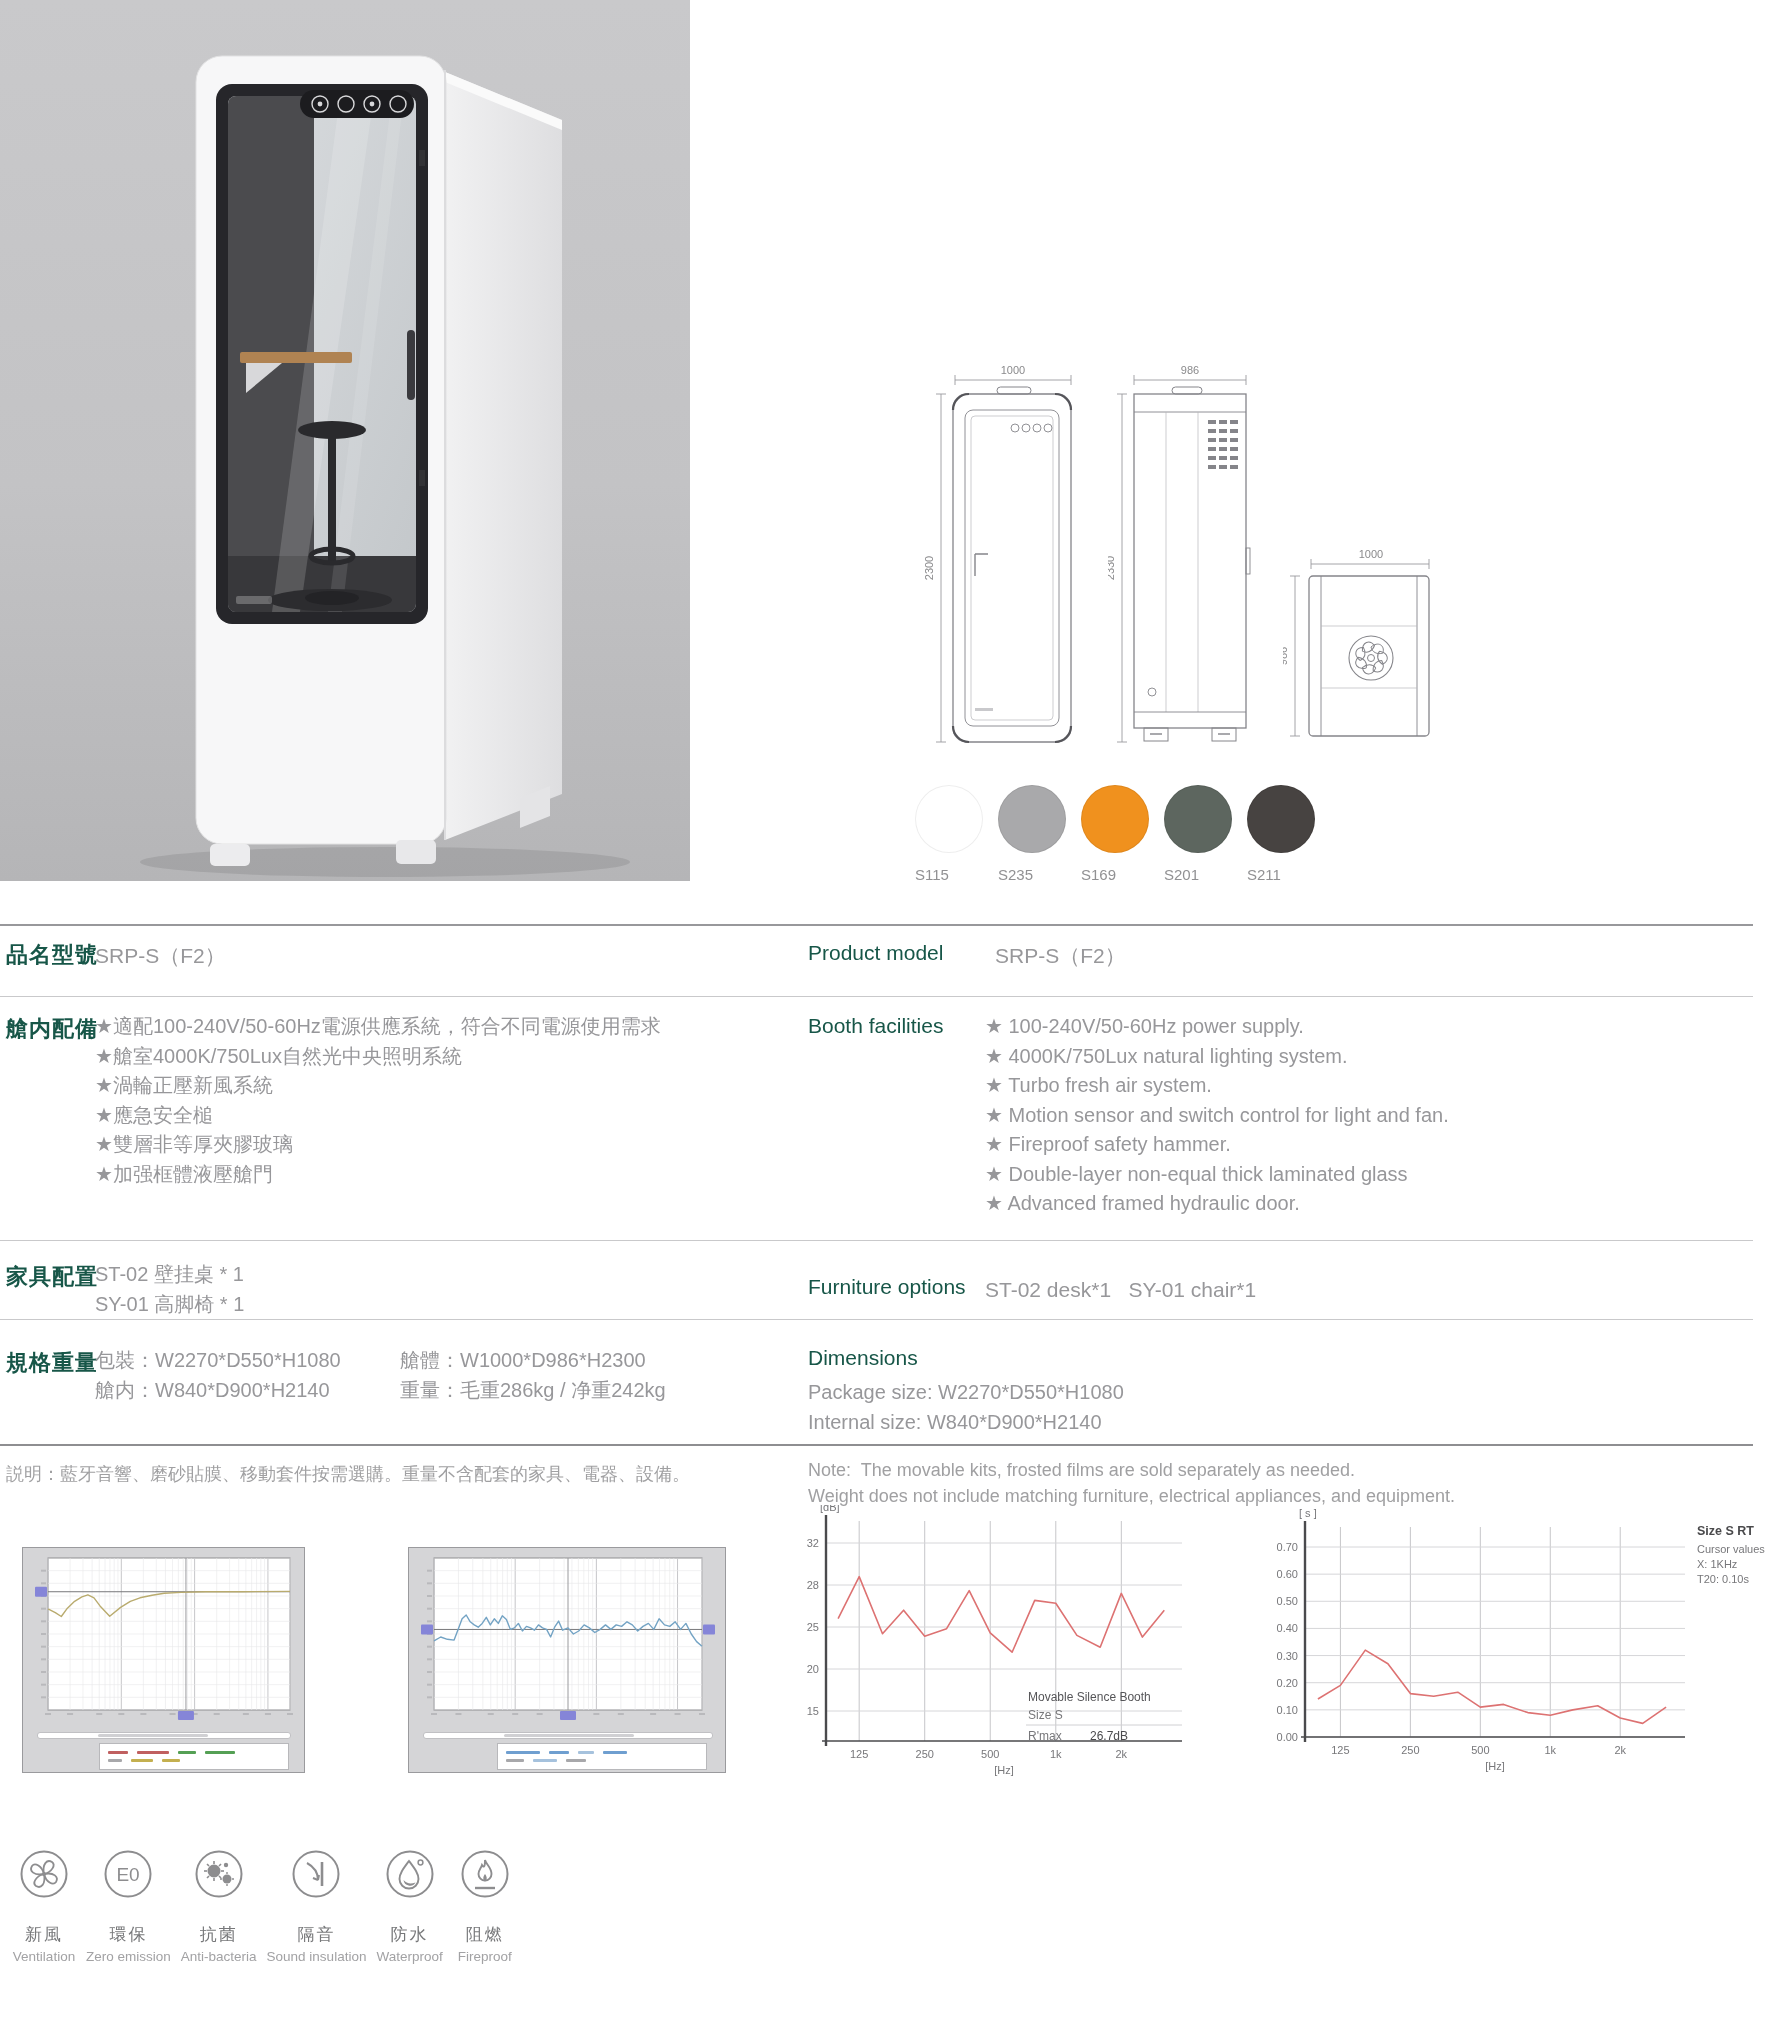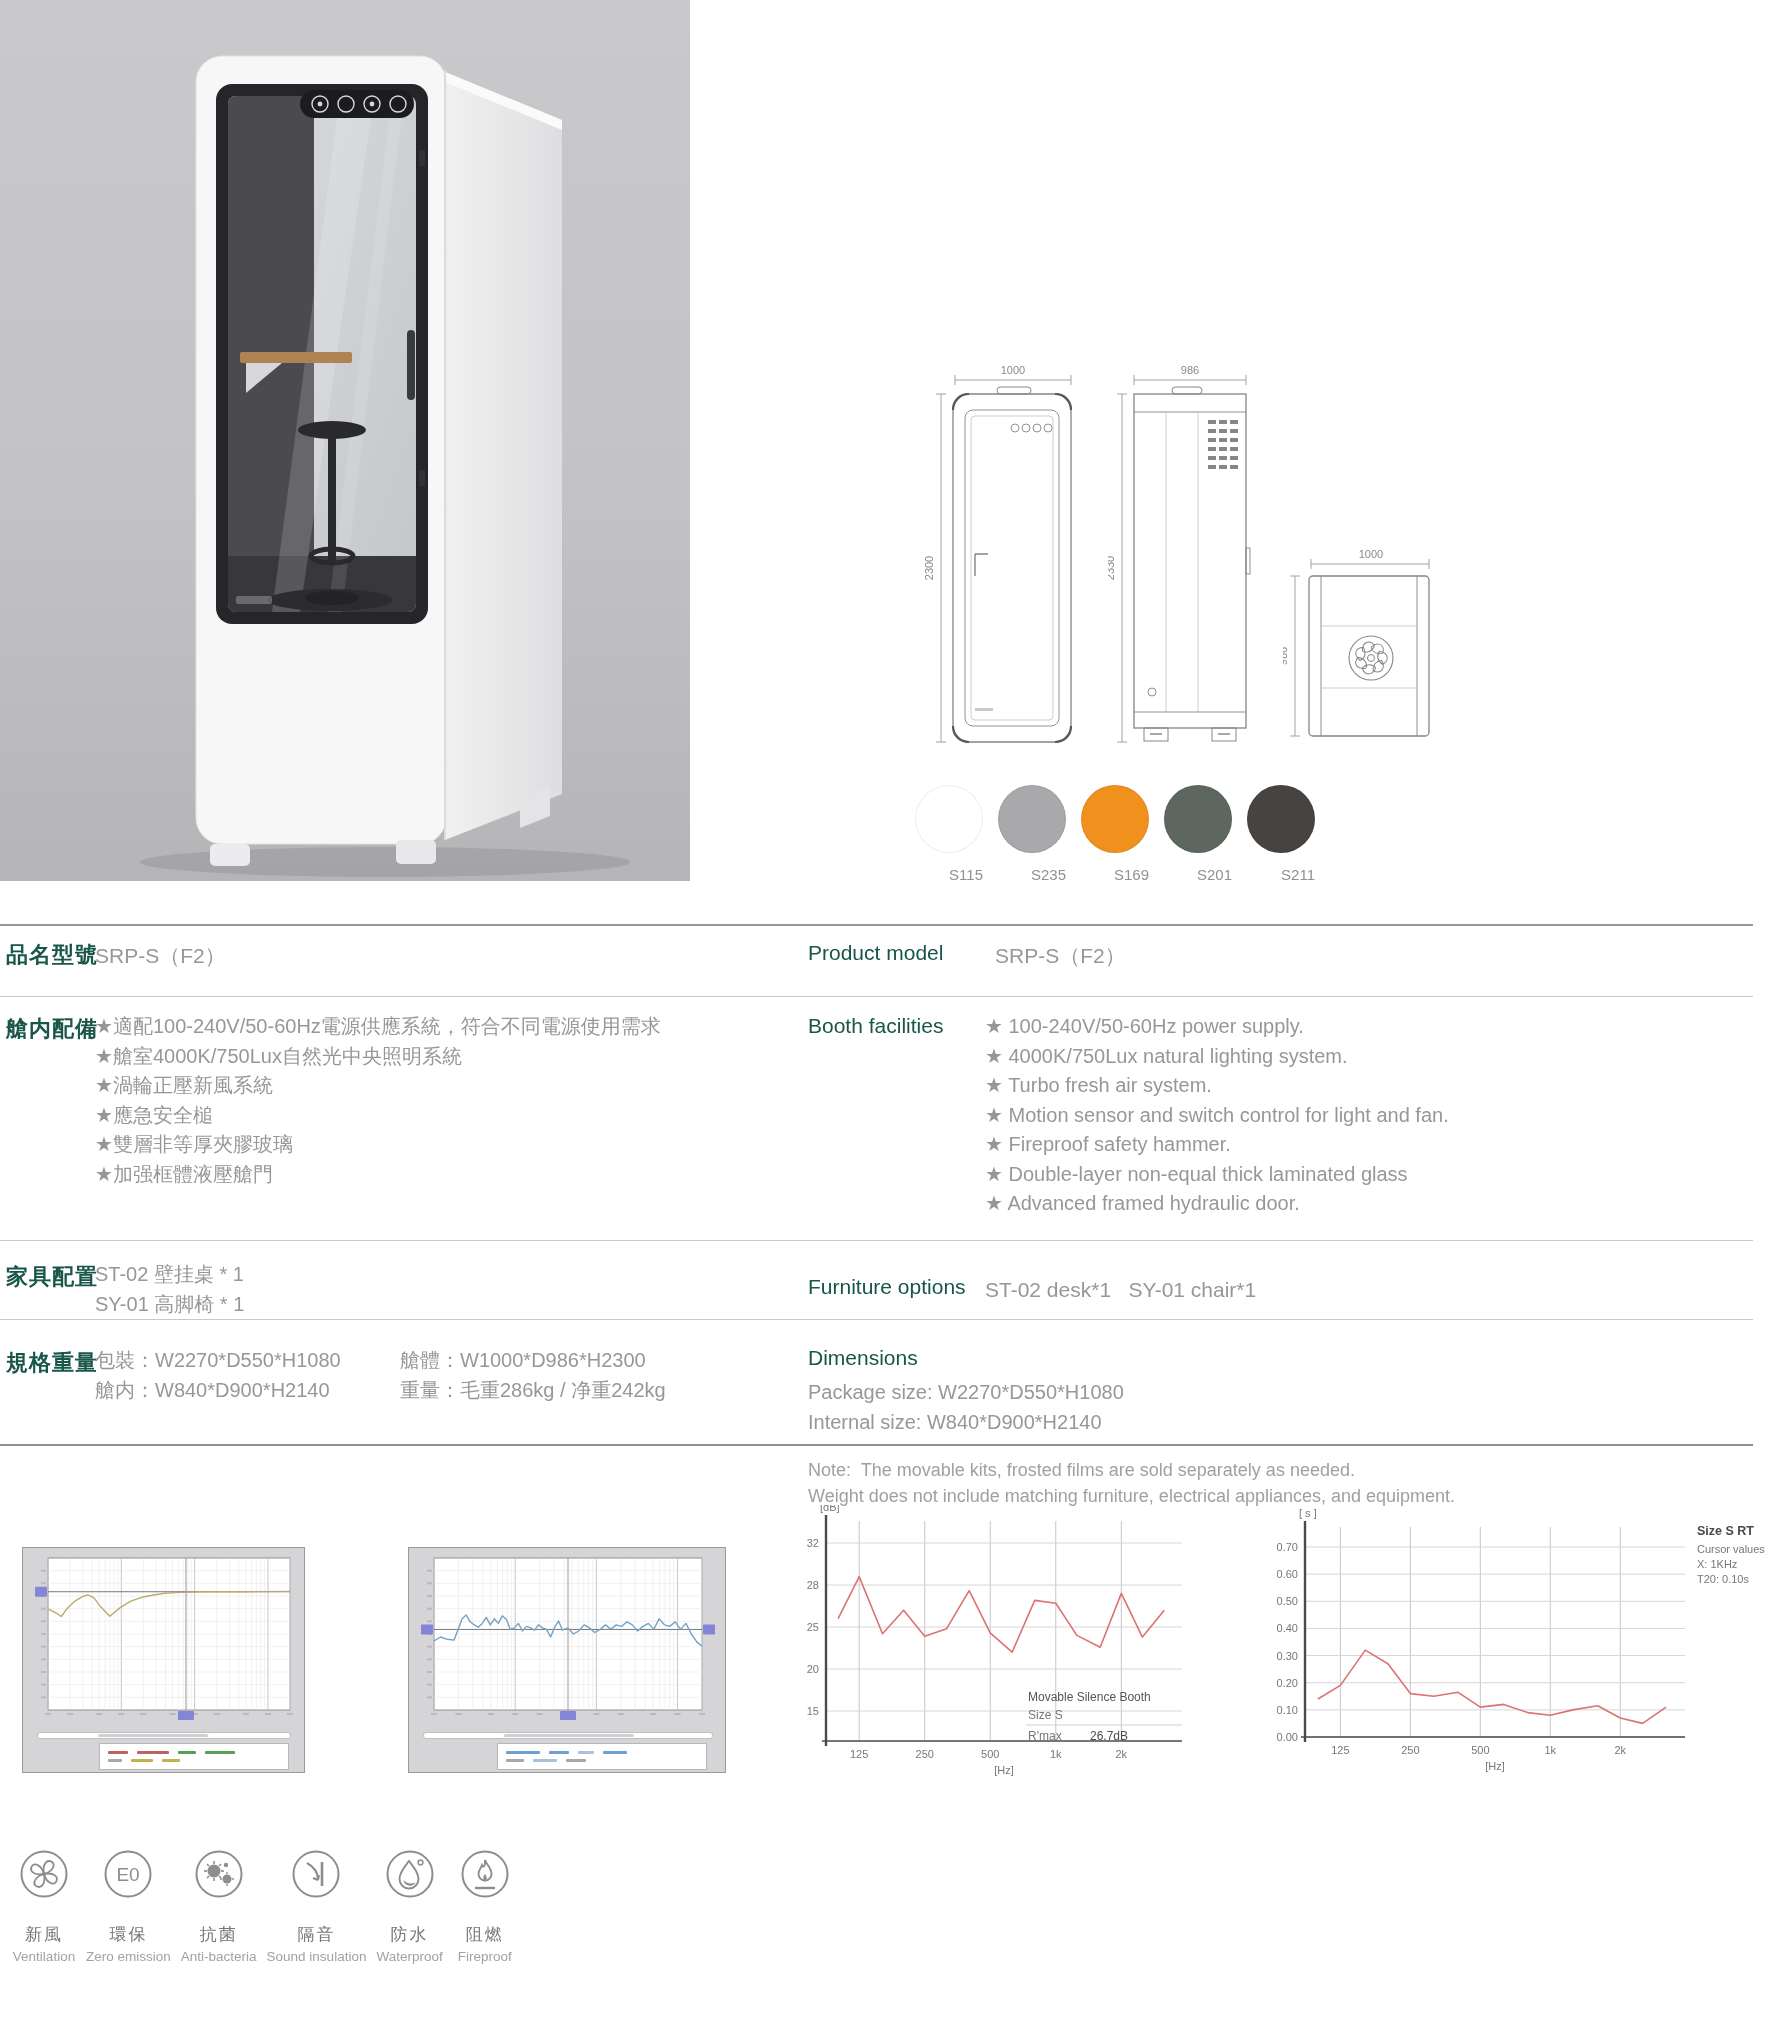--- a/index.html
+++ b/index.html
@@ -7,21 +7,21 @@
 .page{position:relative;width:1790px;height:2027px;background:#ffffff;font-family:"Liberation Sans","DejaVu Sans",sans-serif;overflow:hidden}
 .abs{position:absolute}
 .rule{position:absolute;left:0;width:1753px;height:1px;background:#c9c9cb}
 .rule.dark{height:2px;background:#98989b}
 .cn-label{font-size:22px;font-weight:bold;color:#175648;letter-spacing:1px}
 .en-label{font-size:21px;color:#175648;font-weight:400}
 .val{font-size:21px;color:#97979a}
 .items div{font-size:20px;color:#97979a;line-height:29.5px;white-space:pre}
 .note-text{font-size:18px;color:#a0a0a2;white-space:pre}
 .pre{white-space:pre}
-.swatch{display:flex;flex-direction:column;align-items:flex-end;width:68px}
+.swatch{display:flex;flex-direction:column;align-items:flex-start;width:68px}
 .swatch-circle{width:68px;height:68px;border-radius:50%;box-shadow:inset 0 0 0 1px rgba(0,0,0,0.07)}
 .swatch-code{margin-top:13px;font-size:15px;color:#919193}
 svg text.tick{font-size:11px;fill:#77777a}
 svg text.dim{font-size:11px;fill:#8a8a8c}
 .chart-frame{position:absolute;background:#d5d5d7;border:1px solid #9a9a9d}
 .scrollstrip{position:absolute;background:#fff;border:1px solid #c0c0c3;border-radius:3px}
 .scrollstrip .thumb{position:absolute;top:1px;height:3px;background:#d0d0d3;border-radius:2px}
 .statusbox{position:absolute;background:#fff;border:1px solid #b8b8bb;display:flex;flex-direction:column;justify-content:space-evenly;padding:3px 8px}
 .srow{display:flex;gap:9px;align-items:center}
 .chip{height:3px;border-radius:1px;display:inline-block}
@@ -284,20 +284,21 @@
     <div>重量：毛重286kg / 净重242kg</div>
   </div>
   <div class="abs en-label" style="left:808px;top:1346px">Dimensions</div>
   <div class="abs items" style="left:808px;top:1378px">
     <div>Package size: W2270*D550*H1080</div>
     <div>Internal size: W840*D900*H2140</div>
   </div>
 
   <div class="rule dark" style="top:1444px;background:#8e8e91"></div>
 
+  <div class="abs note-text" style="left:6px;top:1462px">説明：藍牙音響、磨砂貼膜、移動套件按需選購。重量不含配套的家具、電器、設備。</div>
   <div class="abs note-text" style="left:808px;top:1460px">Note:  The movable kits, frosted films are sold separately as needed.</div>
   <div class="abs note-text" style="left:808px;top:1486px">Weight does not include matching furniture, electrical appliances, and equipment.</div>
 
   <div class="chart-frame" style="left:22px;top:1547px;width:283px;height:226px">
     <svg id="chart-speech" class="abs" style="left:9px;top:6px" width="265" height="174" viewBox="0 0 265 174">
         <rect x="16" y="4" width="242" height="152" fill="#ffffff" stroke="#8f8f92" stroke-width="1"></rect>
         <line x1="16" y1="4" x2="16" y2="156" stroke="#c6c6c9" stroke-width="1"></line>
         <rect x="13" y="159" width="6" height="2" fill="#b9b9bc"></rect>
         <line x1="38.06864495214327" y1="4" x2="38.06864495214327" y2="156" stroke="#e7e7e9" stroke-width="0.6"></line>
         <rect x="35.06864495214327" y="159" width="6" height="2" fill="#b9b9bc"></rect>

